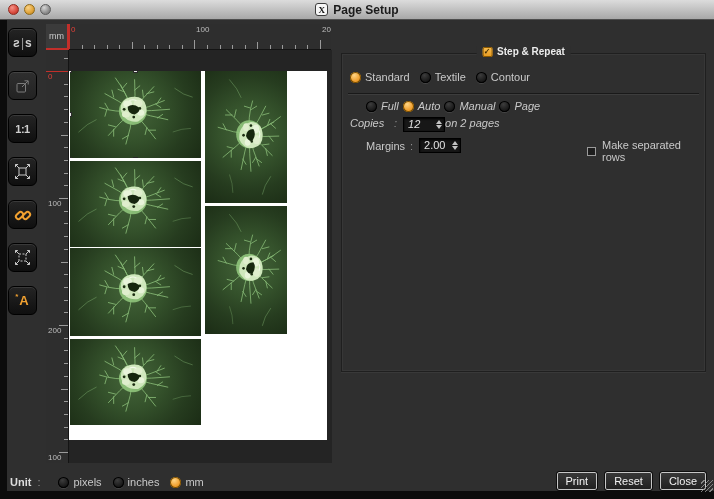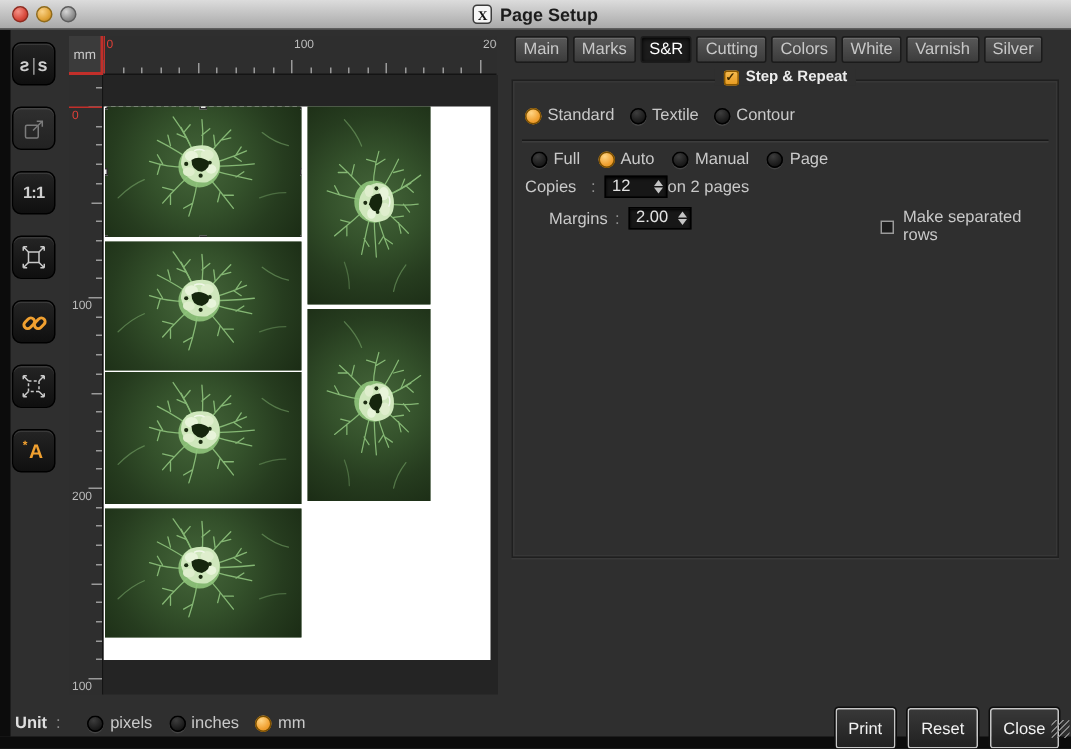--- a/index.html
+++ b/index.html
@@ -82,41 +82,41 @@
     box-shadow:inset 0 0 0 1px #8a5800;color:#402b00;font-size:8px;line-height:10px;text-align:center;font-weight:bold;}
   .gtitle{font-size:10px;font-weight:bold;color:#ececec;}
   .ritem{display:flex;align-items:center;gap:4px;font-size:11px;color:#c9c9c9;cursor:default;}
   .radio{width:11px;height:11px;border-radius:50%;flex:0 0 auto;
     background:radial-gradient(circle at 40% 30%,#3d3d3d,#121212 72%);
     box-shadow:inset 0 0 0 1px #000,0 1px 0 rgba(255,255,255,.10);}
   .radio.on{background:radial-gradient(circle at 38% 30%,#ffd584,#f0a030 55%,#d5881a);
     box-shadow:inset 0 0 0 1px #7a4f00;}
   .g-row1{position:absolute;left:8px;top:17px;display:flex;gap:10px;}
   .g-sep{position:absolute;left:6px;right:6px;top:39px;border-top:1px solid #191919;border-bottom:1px solid rgba(255,255,255,.07);}
-  .g-row2{position:absolute;left:12px;top:46px;display:flex;gap:12px;}
-  .g-copies{position:absolute;left:8px;top:63px;display:flex;align-items:center;font-size:11px;color:#c9c9c9;}
+  .g-row2{position:absolute;left:24px;top:46px;display:flex;gap:4px;font-style:italic;}
+  .g-copies{position:absolute;left:8px;top:63px;display:flex;align-items:flex-start;font-size:11px;color:#c9c9c9;font-style:italic;}
   .g-margins{position:absolute;left:8px;top:84px;display:flex;align-items:center;font-size:11px;color:#c9c9c9;padding-left:16px;}
   .flabel{width:44px;}
   .colon{color:#8f8f8f;margin:0 6px 0 0;}
   .numbox{position:relative;width:42px;height:15px;background:#171717;border:1px solid #000;box-sizing:border-box;
     box-shadow:inset 0 1px 2px #000;color:#e3e3e3;font-size:11px;line-height:13px;padding-left:4px;}
   .spin{position:absolute;right:1px;top:0;bottom:0;width:9px;display:flex;flex-direction:column;
     align-items:center;justify-content:space-between;padding:2px 0;box-sizing:border-box;}
   .spin .up{width:0;height:0;border-left:3px solid transparent;border-right:3px solid transparent;border-bottom:4px solid #c4c4c4;}
   .spin .dn{width:0;height:0;border-left:3px solid transparent;border-right:3px solid transparent;border-top:4px solid #c4c4c4;}
   .suffix{}
   .seprows{position:absolute;left:245px;top:85px;display:flex;align-items:center;gap:6px;font-size:11px;color:#c9c9c9;}
   .cbox{width:9px;height:9px;background:#1d1d1d;border:1px solid #9a9a9a;box-sizing:border-box;flex:0 0 auto;}
 
   
   .unitbar{position:absolute;left:10px;top:474px;height:16px;display:flex;align-items:center;gap:6px;font-size:11px;color:#dedede;}
   .unitbar .ulabel{font-weight:bold;}
   .unitbar .uradios{display:flex;gap:11px;margin-left:6px;}
   .btnrow{position:absolute;right:8px;top:472px;display:flex;gap:8px;}
-  .btn{height:27px;min-width:38px;padding:0 8px;box-sizing:border-box;border-radius:2px;
+  .btn{height:18px;min-width:38px;padding:0 8px;box-sizing:border-box;border-radius:2px;
     background:linear-gradient(#383838,#212121);border:1px solid #c6c6c6;outline:1px solid #0e0e0e;
     color:#f2f2f2;font-size:11px;display:flex;align-items:center;justify-content:center;cursor:default;}
   .grip{position:absolute;left:701px;top:480px;width:12px;height:12px;
     background:repeating-linear-gradient(135deg,transparent 0 2px,#9a9a9a 2px 3px);opacity:.8;}
 </style>
 </head>
 <body>
 
 <div id="app">
 
@@ -455,30 +455,20 @@
       <circle cx="62" cy="44" r="1.6" fill="#1b2c11"></circle>
       <circle cx="80" cy="43" r="1.5" fill="#1b2c11"></circle>
       <circle cx="73" cy="53" r="1.6" fill="#1b2c11"></circle>
       <path d="M68 34 q4 -2 8 0" stroke="#f2f8ea" stroke-width="1.2" fill="none"></path>
     </svg>
           </div>
         </div>
       </div>
   </div>
 
-  <div class="tabbar" id="tab-bar">
-      <div class="tab">Main</div>
-      <div class="tab">Marks</div>
-      <div class="tab active">S&amp;R</div>
-      <div class="tab">Cutting</div>
-      <div class="tab">Colors</div>
-      <div class="tab">White</div>
-      <div class="tab">Varnish</div>
-      <div class="tab">Silver</div>
-    </div>
 
   <div class="groupbox">
     <div class="legend">
       <span class="gcheck">✓</span>
       <span class="gtitle">Step &amp; Repeat</span>
     </div>
     <div class="g-row1" id="mode-row">
         <div class="ritem">
           <span class="radio on"></span>
           <span>Standard</span>

